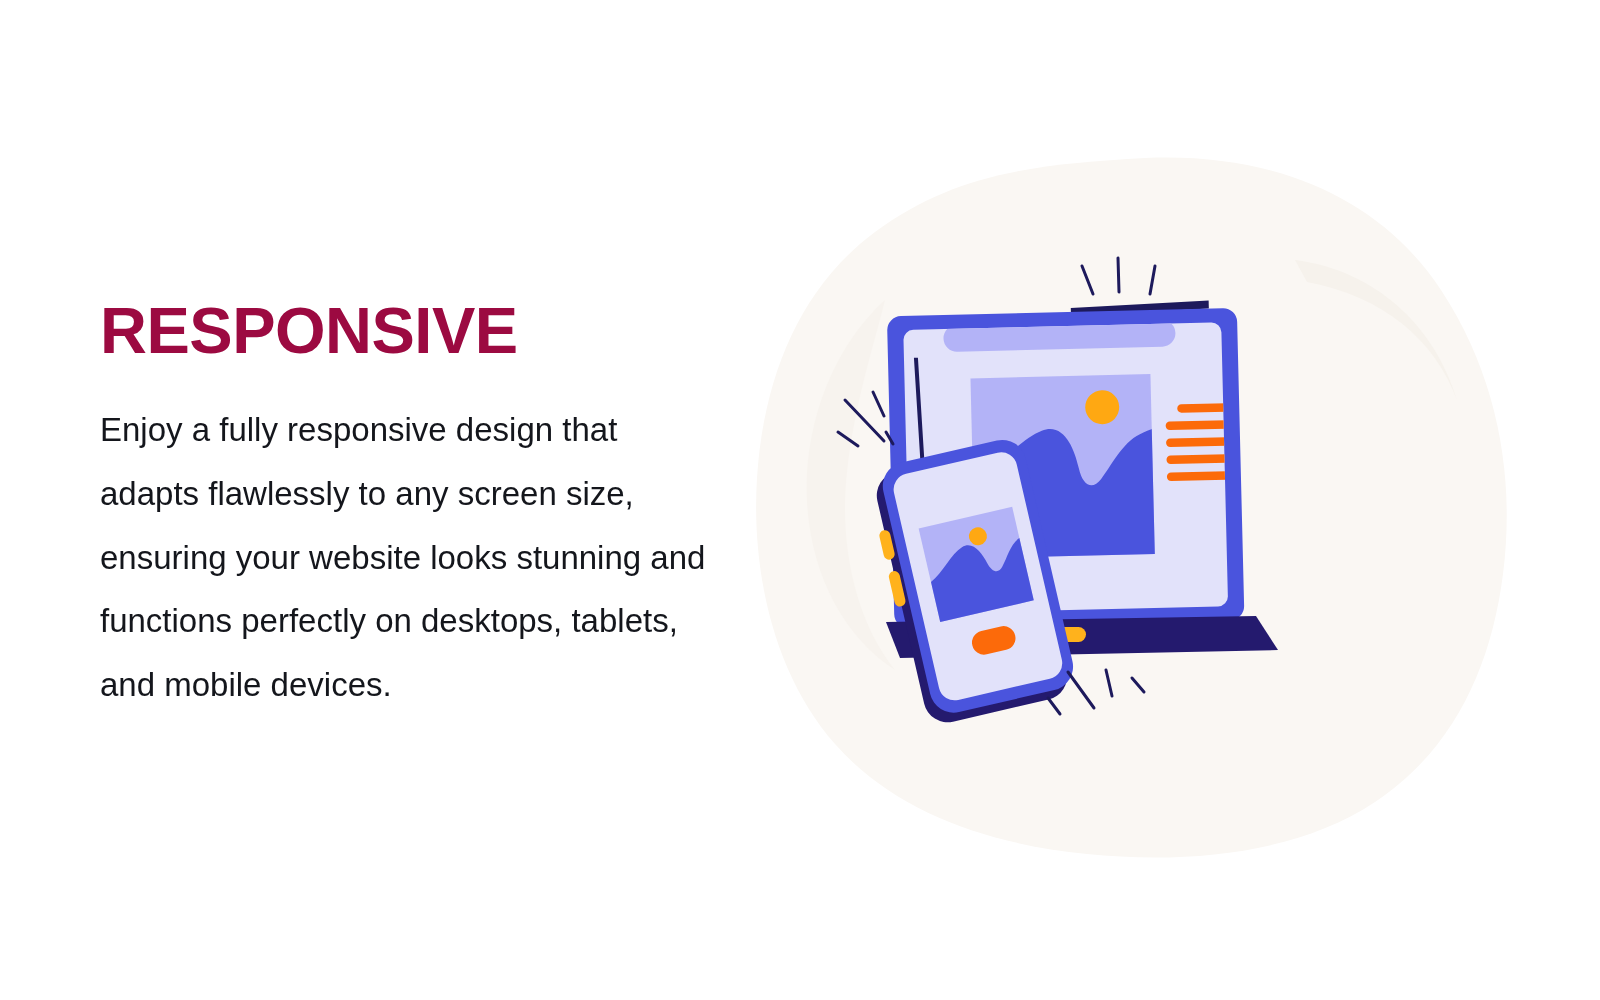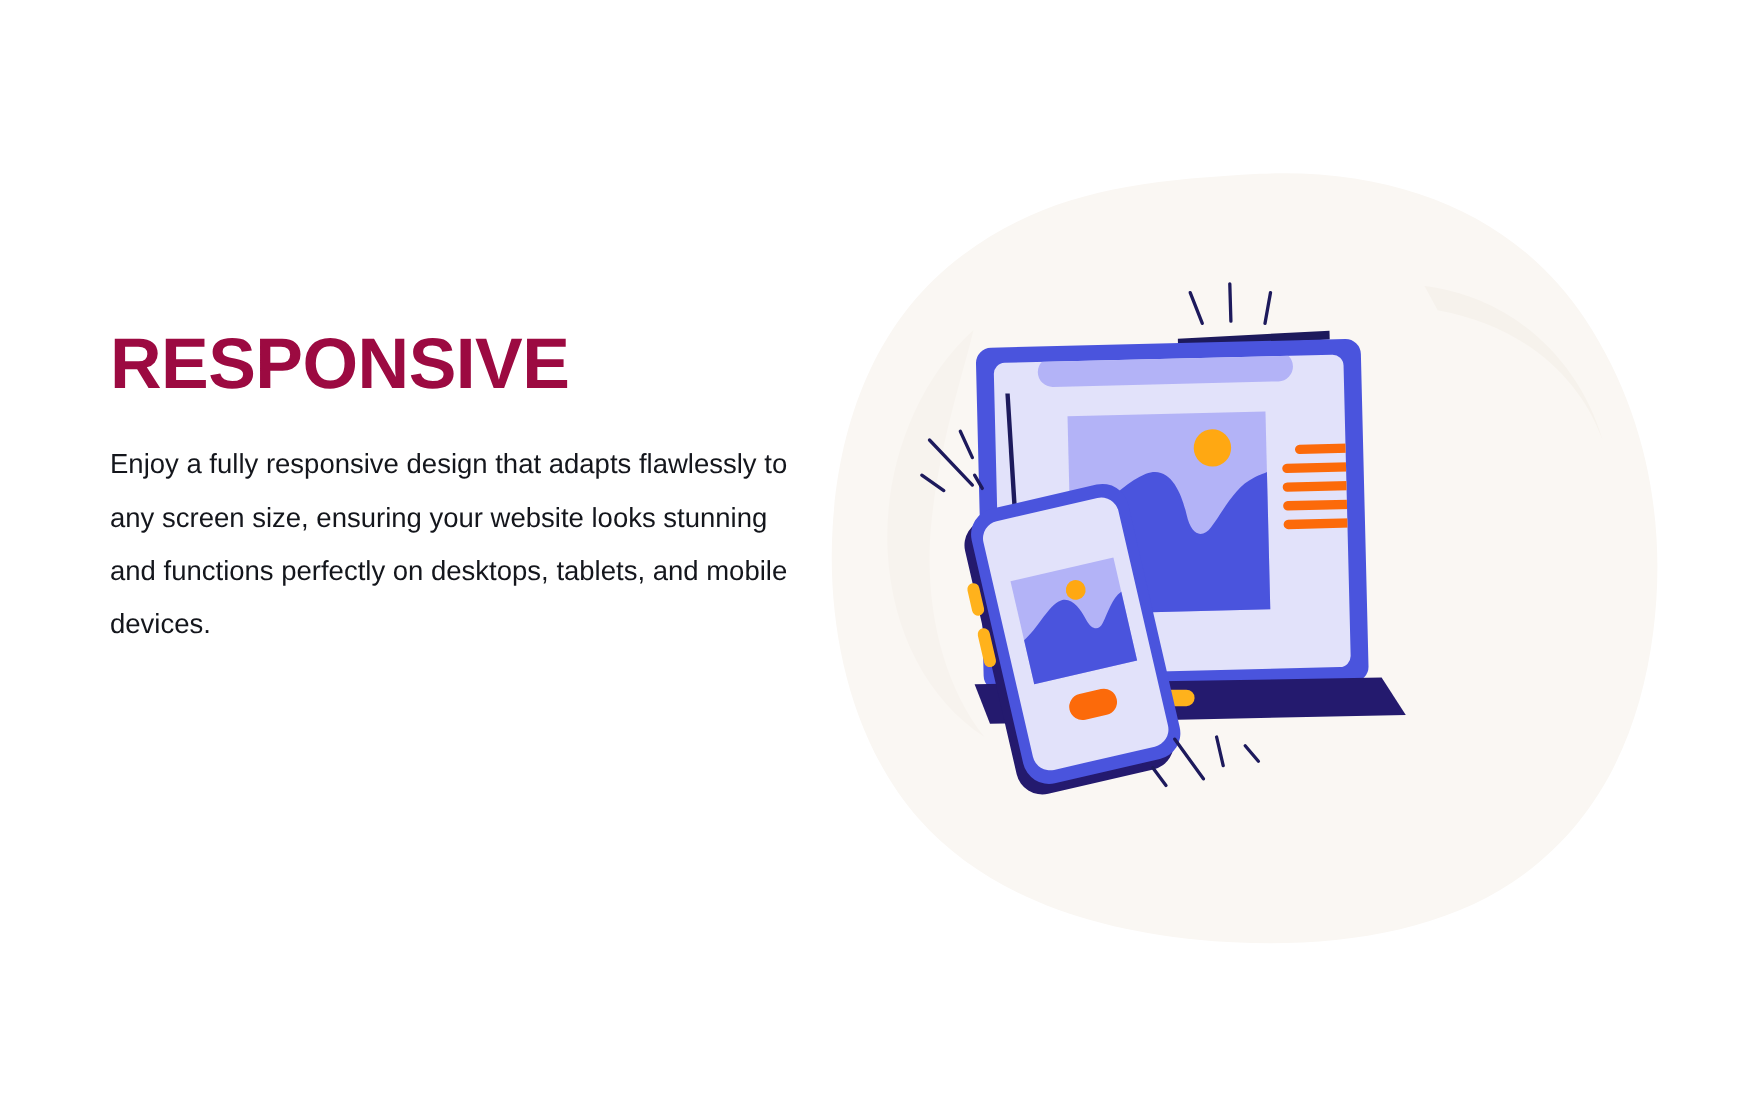--- a/index.html
+++ b/index.html
@@ -36,21 +36,21 @@
     font-weight:bold;
     line-height:0.96;
     letter-spacing:-0.5px;
     color:#9c0a41;
     text-transform:uppercase;
     font-family:"Liberation Sans", sans-serif;
   }
   .headline .ln { display:block; }
   .body-copy {
     margin-top:36px;
-    font-size:25px;
+    font-size:33px;
     line-height:1.93;
     color:#14161c;
     font-weight:400;
     font-family:"Liberation Sans", sans-serif;
   }
 
   
   .illus {
     position:absolute;
     left:860px; top:230px;

